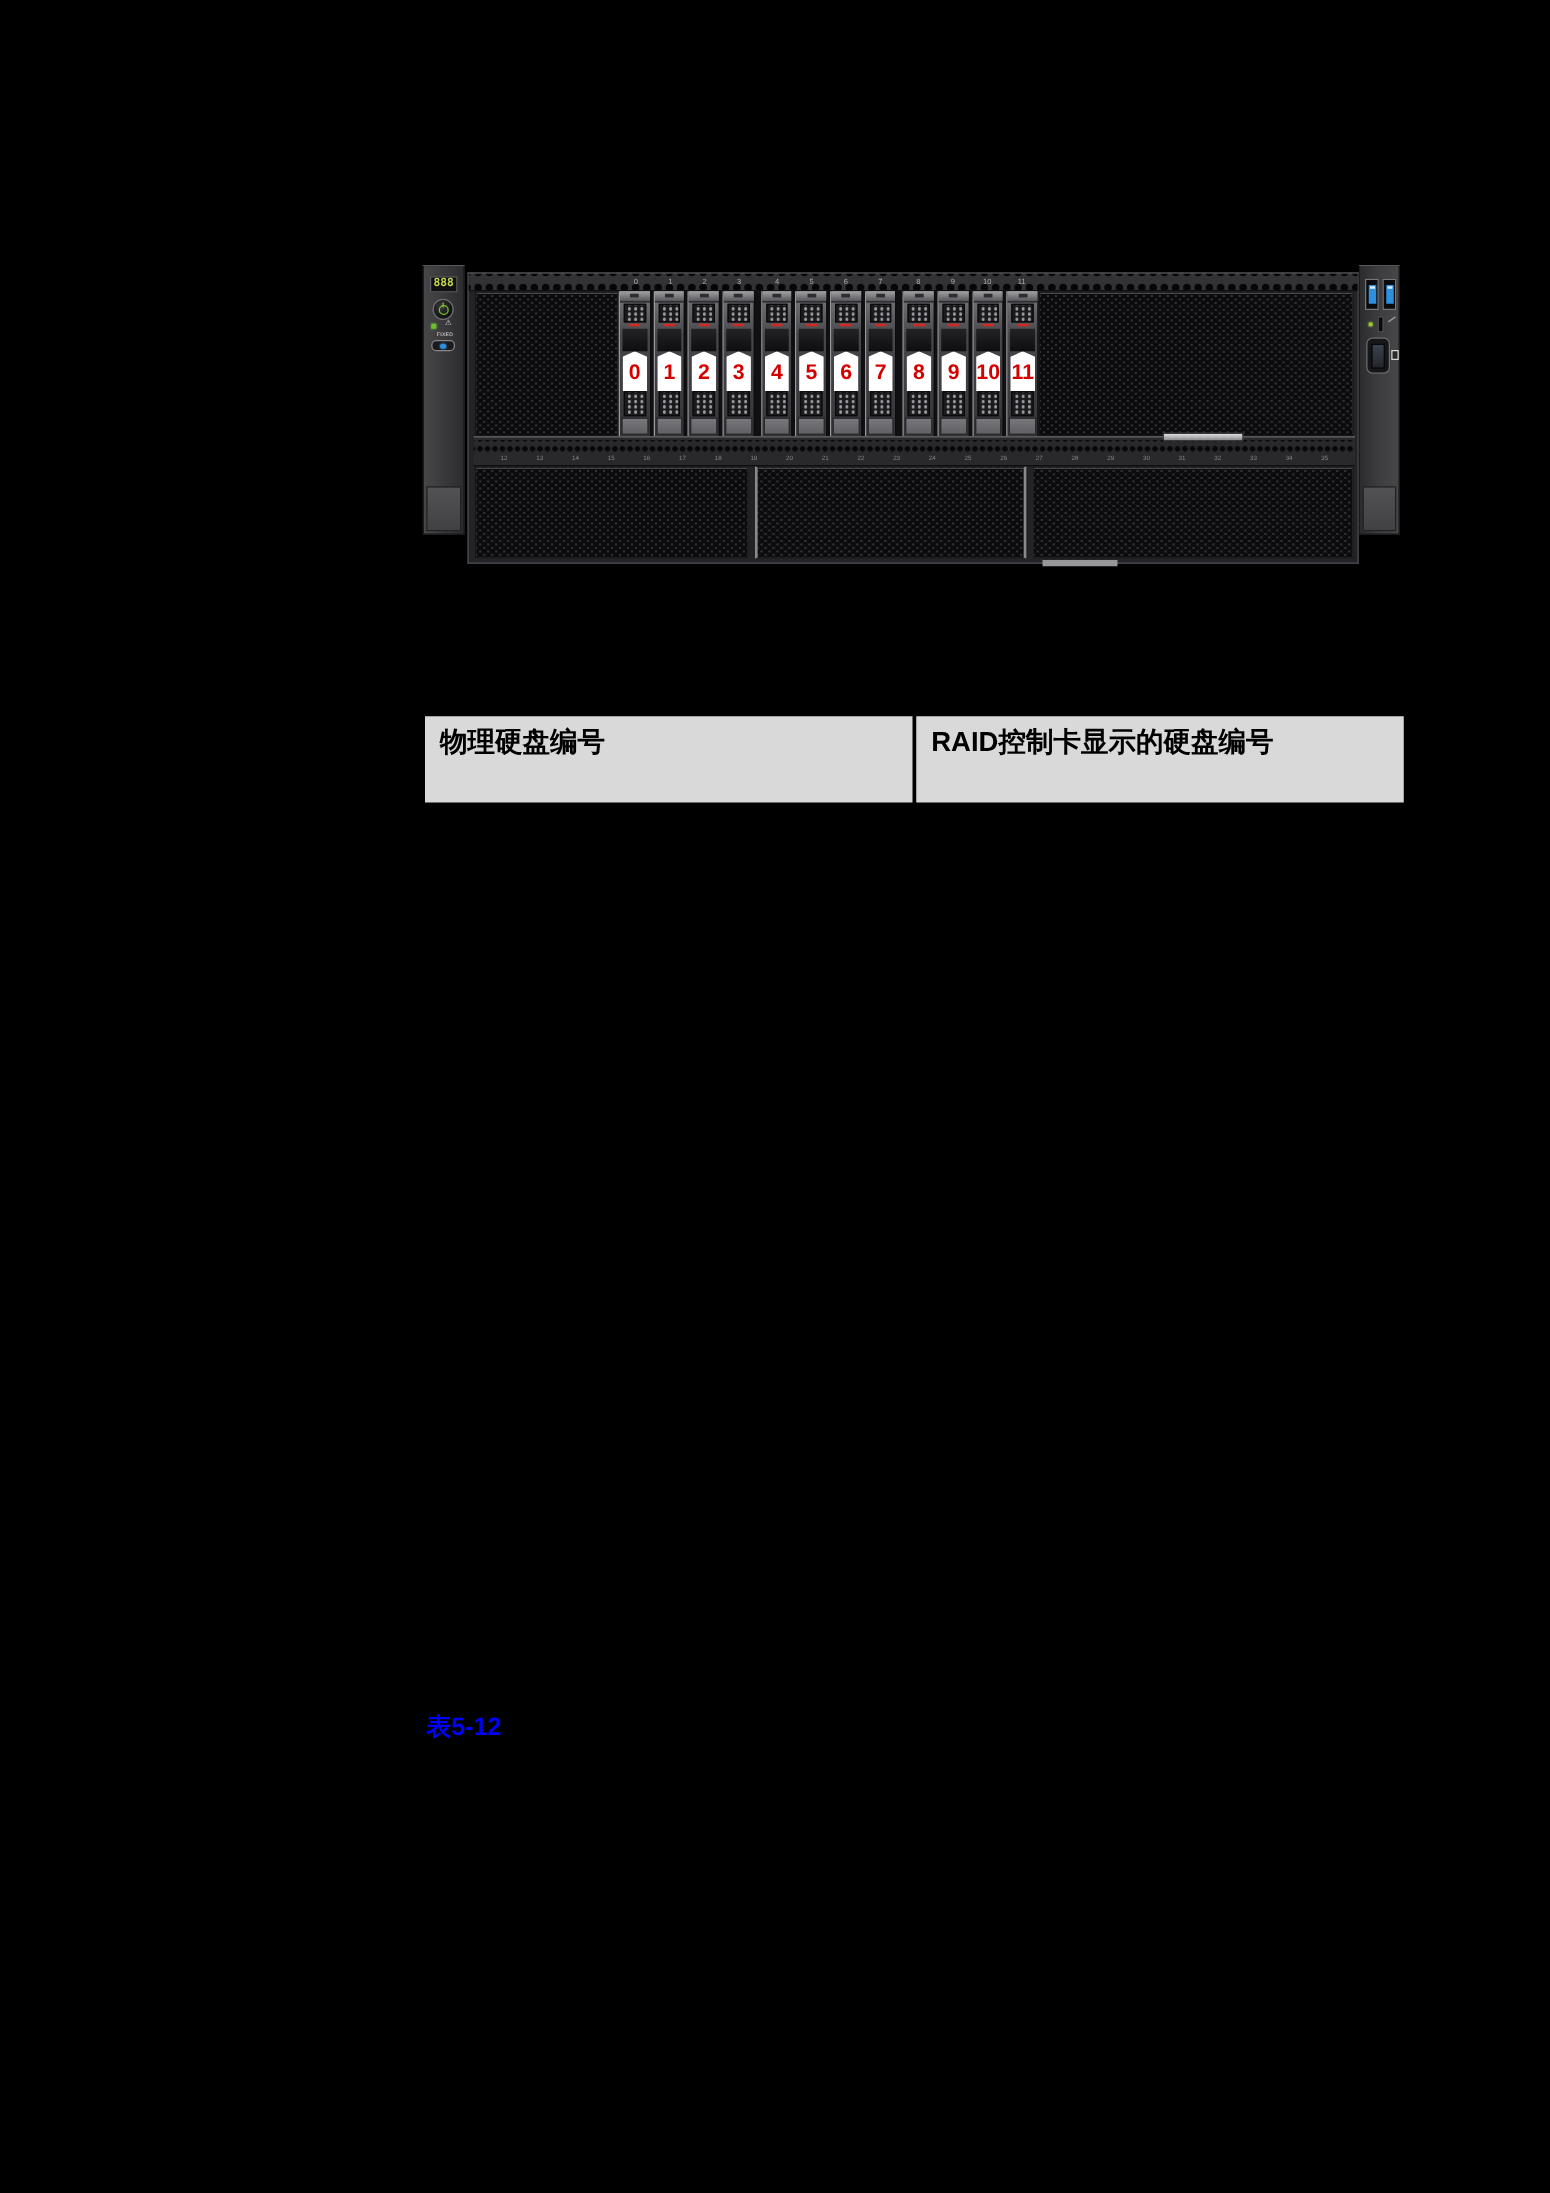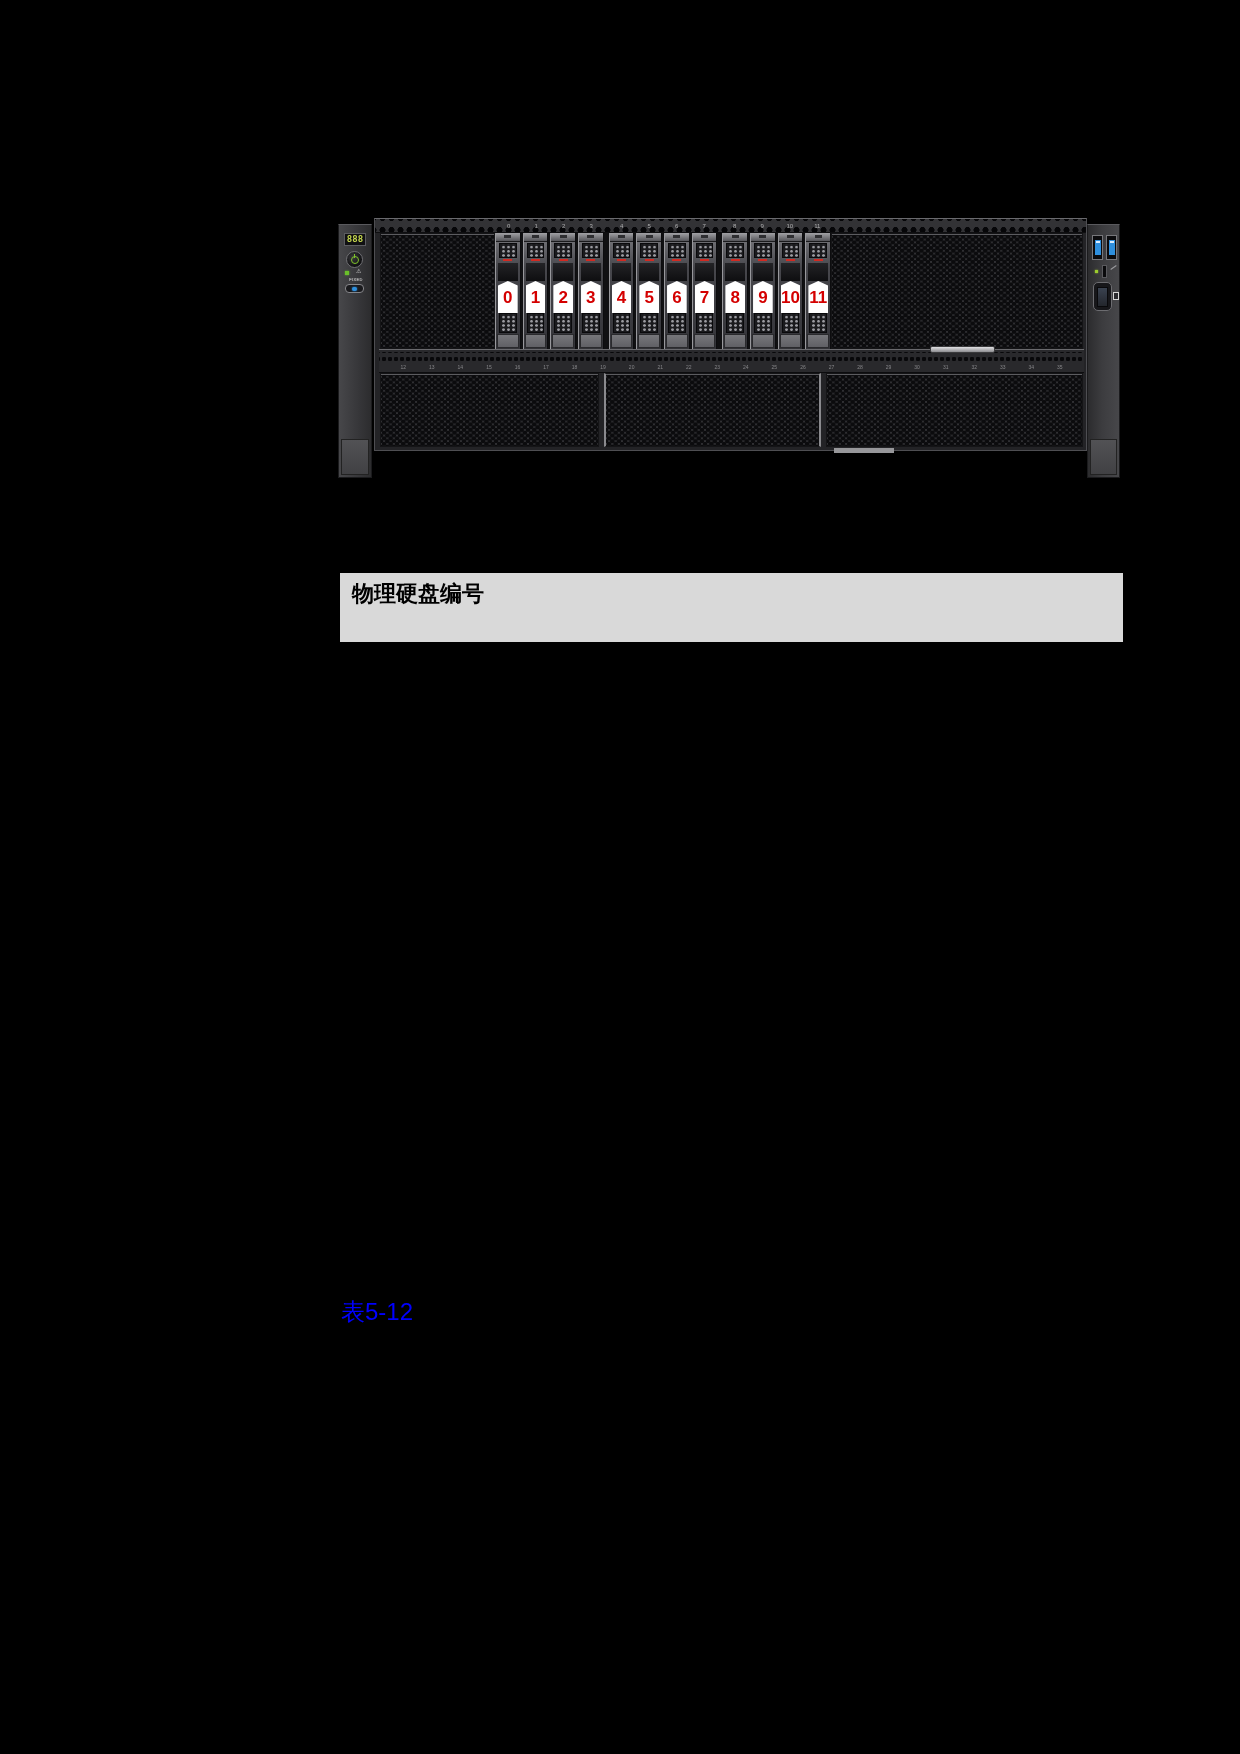--- a/index.html
+++ b/index.html
@@ -6,21 +6,21 @@
   body{
     width:1240px;height:1754px;position:relative;overflow:hidden;
     background:var(--page-bg,#000);
     font-family:"Liberation Sans","DejaVu Sans",sans-serif;
   }
 
   
   #server{position:absolute;left:338px;top:212px;width:782px;height:246px;}
 
   
-  .ear{position:absolute;top:12px;height:254px;background:linear-gradient(90deg,#47474a,#38383b 55%,#2c2c2e);border:1px solid #1b1b1d;border-top-color:#5a5a5e;box-sizing:border-box;}
+  .ear{position:absolute;top:0;height:216px;background:linear-gradient(90deg,#47474a,#38383b 55%,#2c2c2e);border:1px solid #1b1b1d;border-top-color:#5a5a5e;box-sizing:border-box;}
   #ear-left{left:0;width:34px;}
   #ear-right{left:749px;width:33px;background:linear-gradient(90deg,#2c2c2e,#3c3c3f 45%,#47474a);}
   .foot{position:absolute;bottom:2px;left:2px;right:2px;height:36px;background:linear-gradient(180deg,#525255,#414144);border:1px solid #222;box-sizing:border-box;}
 
   
   .led-display{position:absolute;left:5px;top:8px;width:22px;height:13px;background:#101012;border:1px solid #5c5c60;box-sizing:border-box;
     color:var(--led-green,#c6d84e);font-family:"DejaVu Sans Mono",monospace;font-size:9px;font-weight:bold;line-height:11px;text-align:center;letter-spacing:0;}
   .power-btn{position:absolute;left:7px;top:26px;width:17px;height:17px;border-radius:50%;
     background:radial-gradient(circle at 40% 35%,#3a3a3e,#101012 70%);border:1.5px solid #6e6e72;box-sizing:border-box;}
   .pwr-glyph{position:absolute;left:4px;top:4px;width:6px;height:6px;border:1.3px solid var(--power-green,#7ec32a);border-radius:50%;}
@@ -89,21 +89,21 @@
   #divider-numbers span{flex:1;text-align:center;color:#b5b5b8;opacity:.65;font-size:5px;line-height:9px;}
   #handle{position:absolute;left:551px;top:-4px;width:65px;height:7px;border-radius:2px;background:linear-gradient(180deg,#e0e0e2,#8c8c90);border:1px solid #3a3a3c;box-sizing:border-box;}
   #bottom-tab{position:absolute;left:459px;top:229px;width:60px;height:5px;background:#97979a;}
 
   
   #hdd-table{position:absolute;left:340px;top:573px;width:783px;display:flex;gap:3px;background:#000;}
   .th{background:var(--table-header-bg,#d9d9d9);color:#000;font-weight:bold;font-size:22px;line-height:28px;
     padding:7px 12px 9px 12px;flex:1;min-height:53px;box-sizing:content-box;}
 
   
-  #tbl-link{position:absolute;left:341px;top:1301px;color:var(--link-blue,#00f);font-size:24px;font-weight:normal;line-height:22px;text-decoration:none;}
+  #tbl-link{position:absolute;left:341px;top:1371px;color:var(--link-blue,#00f);font-size:20px;font-weight:bold;line-height:22px;text-decoration:none;}
 </style>
 </head>
 <body>
 
 <div id="server">
 
   <div id="ear-left" class="ear">
     <div class="led-display">888</div>
     <div class="power-btn">
       <span class="pwr-glyph"></span>
@@ -324,15 +324,16 @@
     <div class="vga">
         <span class="pins"></span>
       </div>
     <span class="monitor-icon"></span>
     <div class="foot"></div>
   </div>
 </div>
 
 <div id="hdd-table">
   <div class="th">物理硬盘编号</div>
+  <div class="th">RAID控制卡显示的硬盘编号</div>
 </div>
 
 <a id="tbl-link" href="#">表5-12</a>
 
 </body></html>

